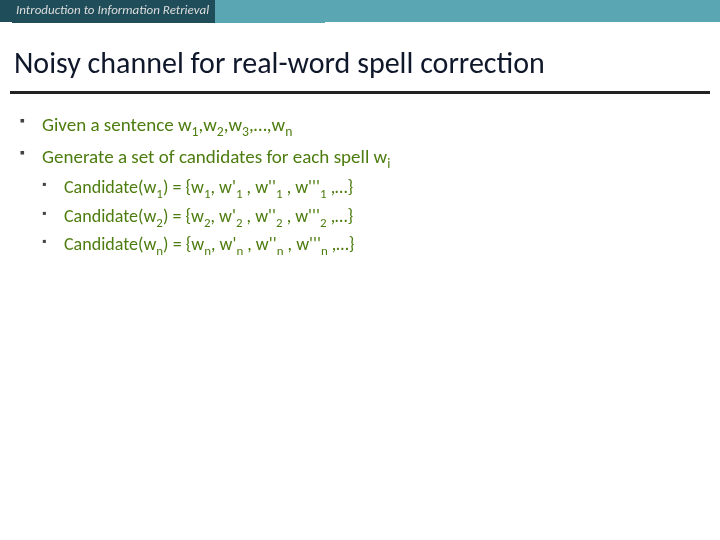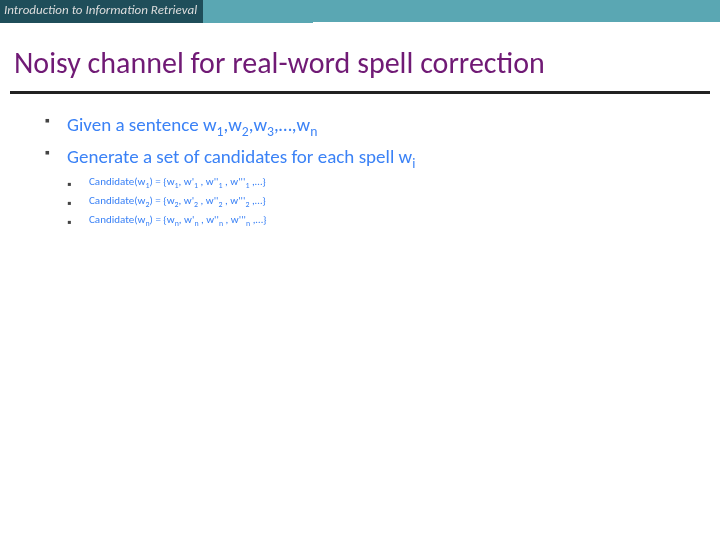--- a/index.html
+++ b/index.html
@@ -19,54 +19,55 @@
   .header-bar .title-box {
     background: #1f4e5a;
     color: #ddd;
     font-style: italic;
     font-size: 13px;
     padding: 2px 6px 2px 4px;
     border-right: 110px solid #5aa7b3;
     height: 24px;
     line-height: 18px;
     flex: 0 0 auto;
+    margin-left: 12px;
   }
   .header-bar .tail {
     background: #5aa7b3;
     flex: 1;
     height: 22px;
   }
   .slide-title {
     font-size: 30px;
     font-weight: 400;
-    color: #701a75;
+    color: #0f172a;
     padding: 22px 14px 10px 14px;
   }
   .title-rule {
     border: none;
     border-top: 3px solid #222;
     margin: 0 10px 18px 10px;
   }
   .content {
-    padding: 0 20px 0 45px;
+    padding: 0 20px 0 20px;
     font-size: 19px;
-    color: #3b82f6;
+    color: #4d7c0f;
   }
   ul.lvl1 { list-style: none; }
   ul.lvl1 > li { position: relative; padding-left: 22px; margin-bottom: 6px; line-height: 1.35; }
   ul.lvl1 > li::before {
     content: "▪";
     position: absolute;
     left: 0;
     top: 0;
     color: #444;
     font-size: 14px;
   }
   ul.lvl2 { list-style: none; margin-top: 6px; margin-bottom: 6px; }
-  ul.lvl2 > li { position: relative; padding-left: 22px; font-size: 11px; margin-bottom: 4px; }
+  ul.lvl2 > li { position: relative; padding-left: 22px; font-size: 18px; margin-bottom: 4px; }
   ul.lvl2 > li::before {
     content: "▪";
     position: absolute;
     left: 0;
     top: 1px;
     color: #444;
     font-size: 12px;
   }
   sub { font-size: 0.72em; vertical-align: sub; line-height: 0; }
 </style>

